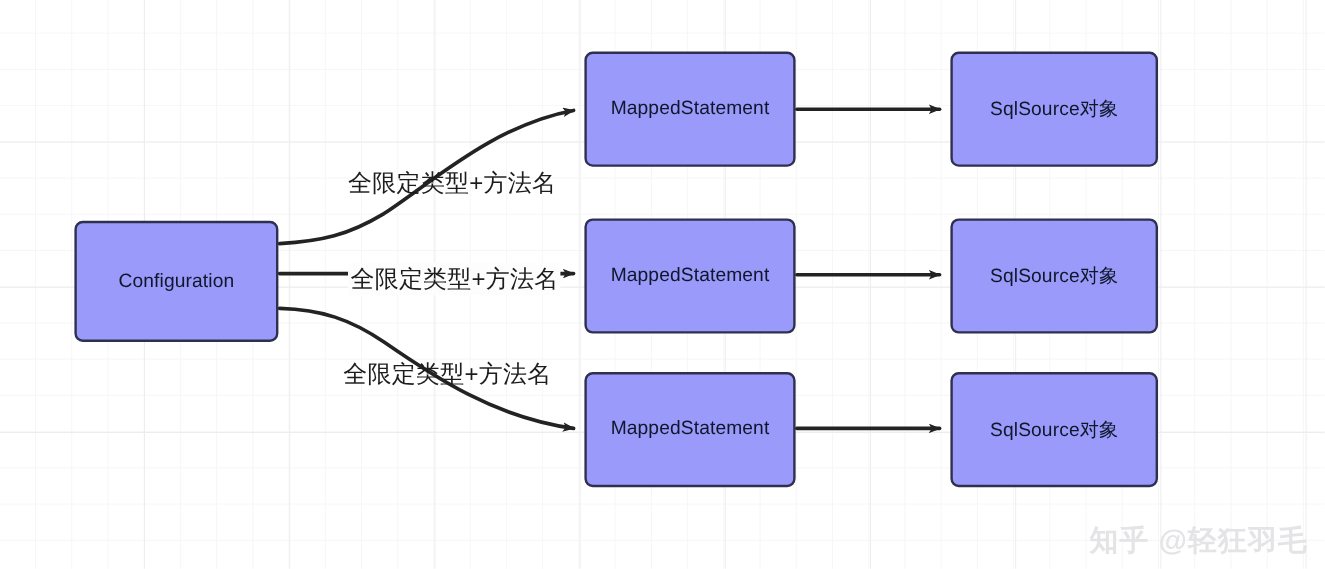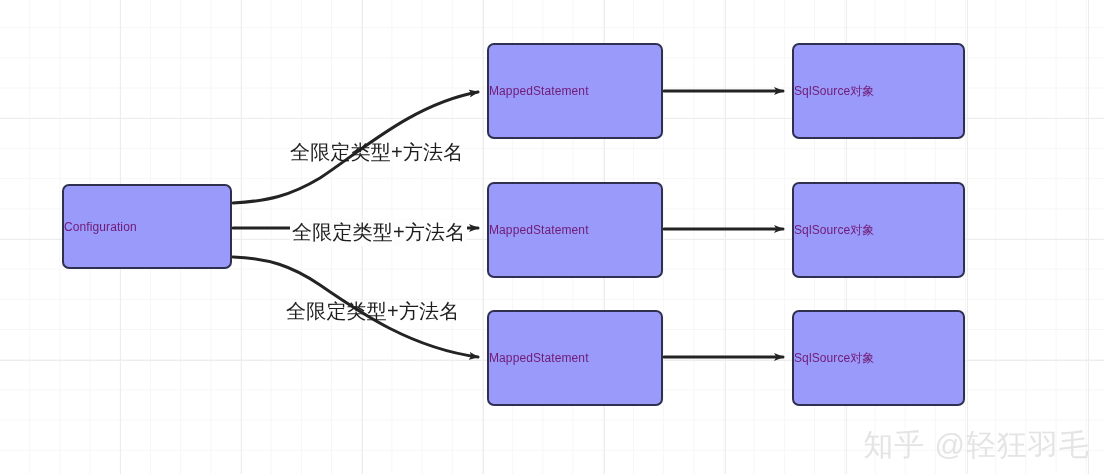--- a/index.html
+++ b/index.html
@@ -30,46 +30,48 @@
     height: 474px;
   }
   .node {
     position: absolute;
     box-sizing: border-box;
     background: #9a9afa;
     border: 2.5px solid #2f3050;
     border-radius: 7px;
     display: flex;
     align-items: center;
-    color: #701a75;
-    font-size: 12px;
+    justify-content: center;
+    color: #0f172a;
+    font-size: 16px;
     letter-spacing: 0.1px;
     white-space: nowrap;
   }
   .edge-label {
     position: absolute;
     font-size: 20px;
     color: #1d1d1d;
     white-space: nowrap;
     background: transparent;
     letter-spacing: 0.2px;
   }
   .edge-label.boxed {
     background: #fdfdfd;
     padding: 0 2px;
   }
   #watermark {
     position: absolute;
     right: 14px;
     bottom: 8px;
-    font-size: 30px;
+    font-size: 24px;
     color: #e4e4e6;
     letter-spacing: 1px;
     user-select: none;
     white-space: nowrap;
+    font-weight: bold;
   }
 </style>
 </head>
 <body>
 
 <div id="canvas">
 
   <svg id="edge-layer" viewBox="0 0 1104 474" xmlns="http://www.w3.org/2000/svg">
     <defs>
       <marker id="arrowhead" markerWidth="10" markerHeight="8" refX="9" refY="4" orient="auto" markerUnits="userSpaceOnUse">
@@ -83,21 +85,21 @@
 
     <path d="M233,257 C268,258 292,266 320,285 C362,314 412,348 478,357" fill="none" stroke="#232323" stroke-width="3" stroke-linecap="round" marker-end="url(#arrowhead)"></path>
 
     <path d="M664,91 L783,91" fill="none" stroke="#232323" stroke-width="3" stroke-linecap="round" marker-end="url(#arrowhead)"></path>
 
     <path d="M664,229 L783,229" fill="none" stroke="#232323" stroke-width="3" stroke-linecap="round" marker-end="url(#arrowhead)"></path>
 
     <path d="M664,357 L783,357" fill="none" stroke="#232323" stroke-width="3" stroke-linecap="round" marker-end="url(#arrowhead)"></path>
   </svg>
 
-  <div class="node" style="left:62px; top:184px; width:170px; height:85px;">
+  <div class="node" style="left:62px; top:184px; width:170px; height:101px;">
     <span>Configuration</span>
   </div>
 
   <div class="node" style="left:487px; top:43px; width:176px; height:96px;">
     <span>MappedStatement</span>
   </div>
 
   <div class="node" style="left:487px; top:182px; width:176px; height:96px;">
     <span>MappedStatement</span>
   </div>

